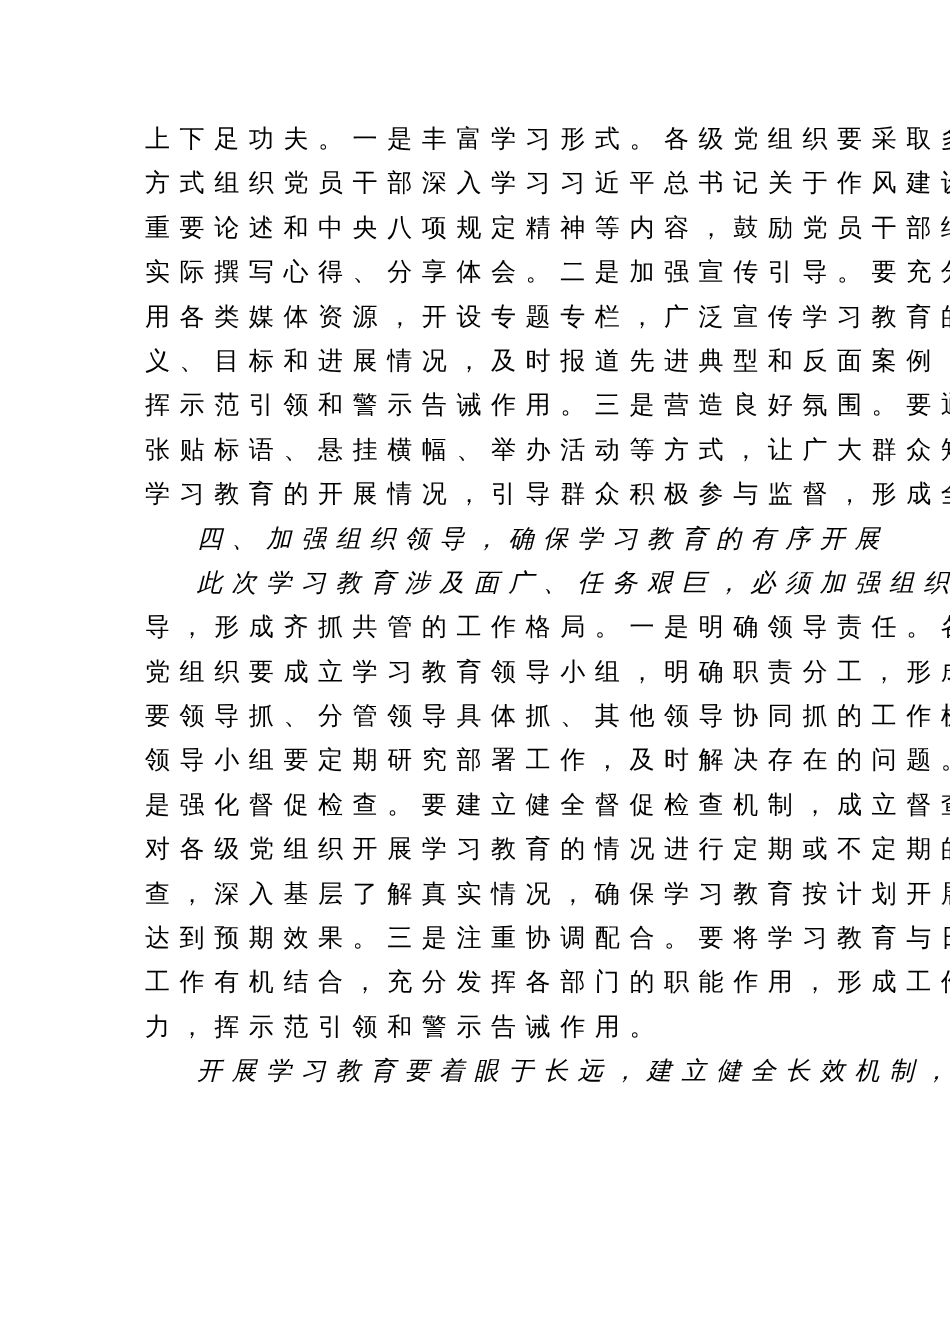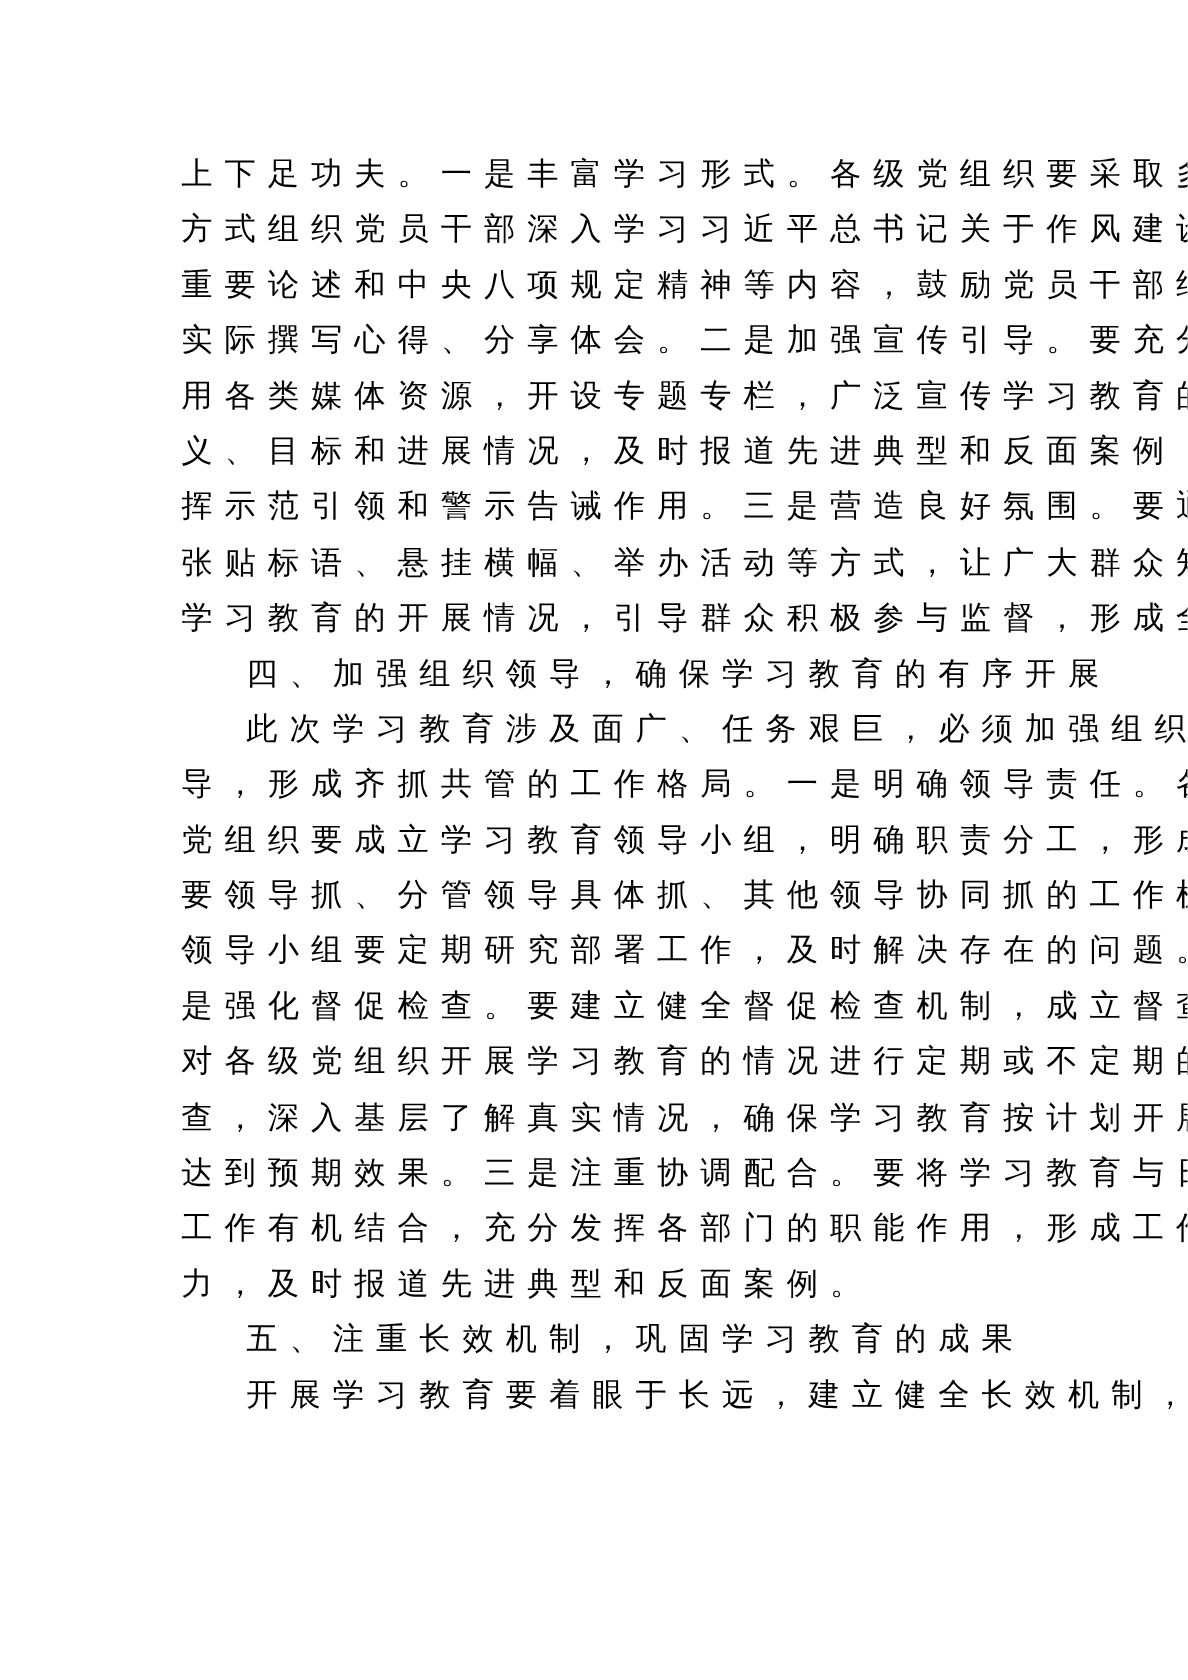--- a/index.html
+++ b/index.html
@@ -33,20 +33,21 @@
       display: block;
       height: 44.4px;
       line-height: 44.4px;
       font-size: 25px;
       letter-spacing: 9.6px;
       white-space: nowrap;
       color: #000000;
     }
     .line.indent {
       padding-left: 52px;
+      font-style: italic;
     }
   </style>
 </head>
 <body>
 
 <div class="page">
   <div class="body-text">
     <span class="line">上下足功夫。一是丰富学习形式。各级党组织要采取多种</span>
     <span class="line">方式组织党员干部深入学习习近平总书记关于作风建设的</span>
     <span class="line">重要论述和中央八项规定精神等内容，鼓励党员干部结合</span>
@@ -60,17 +61,16 @@
     <span class="line indent">此次学习教育涉及面广、任务艰巨，必须加强组织领</span>
     <span class="line">导，形成齐抓共管的工作格局。一是明确领导责任。各级</span>
     <span class="line">党组织要成立学习教育领导小组，明确职责分工，形成主</span>
     <span class="line">要领导抓、分管领导具体抓、其他领导协同抓的工作机制</span>
     <span class="line">领导小组要定期研究部署工作，及时解决存在的问题。二</span>
     <span class="line">是强化督促检查。要建立健全督促检查机制，成立督查组</span>
     <span class="line">对各级党组织开展学习教育的情况进行定期或不定期的检</span>
     <span class="line">查，深入基层了解真实情况，确保学习教育按计划开展、</span>
     <span class="line">达到预期效果。三是注重协调配合。要将学习教育与日常</span>
     <span class="line">工作有机结合，充分发挥各部门的职能作用，形成工作合</span>
-    <span class="line">力，及时报道先进典型和反面案例。</span>
-    <span class="line indent">五、注重长效机制，巩固学习教育的成果</span>
+    <span class="line">力，挥示范引领和警示告诫作用。</span>
     <span class="line indent">开展学习教育要着眼于长远，建立健全长效机制，不</span>
   </div>
 </div>
 
 </body></html>

